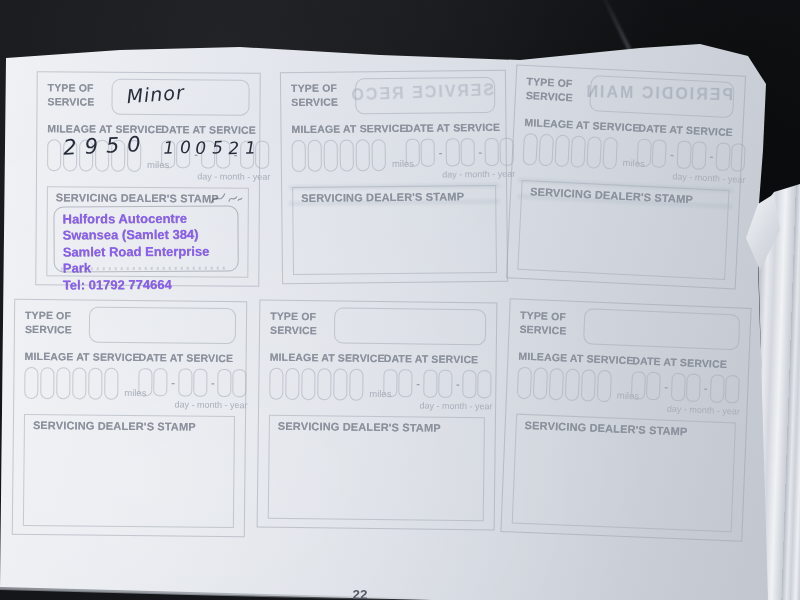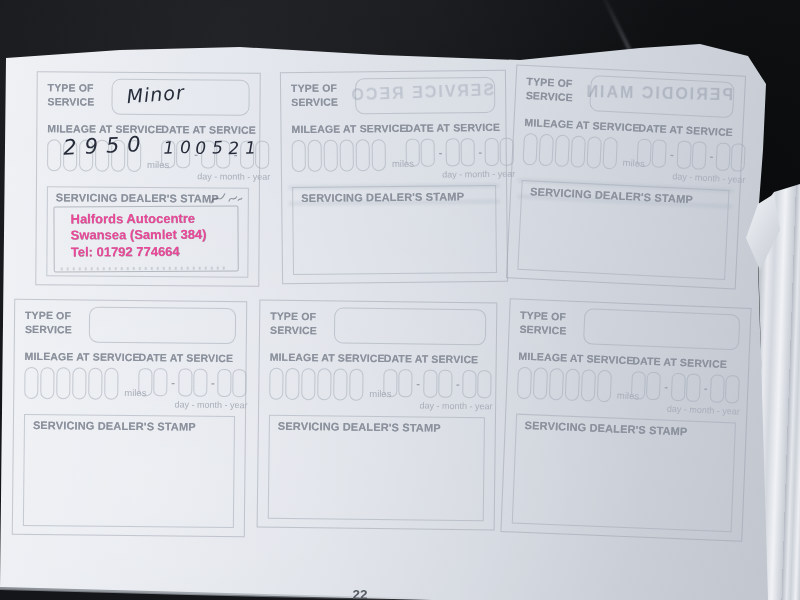--- a/index.html
+++ b/index.html
@@ -99,23 +99,23 @@
     position:absolute;white-space:nowrap;
   }
   .hw-type{left:14px;top:3px;font-size:19px;letter-spacing:1px;transform:rotate(-5deg);}
   .hw-mileage{left:16px;top:-6px;font-size:21px;letter-spacing:8px;transform:rotate(-3deg);}
   .hw-day{left:2px;top:-3px;font-size:17px;letter-spacing:6px;transform:rotate(-2deg);}
   .hw-month{left:34px;top:-3px;font-size:17px;letter-spacing:6px;transform:rotate(-2deg);}
   .hw-year{left:67px;top:-3px;font-size:17px;letter-spacing:6px;transform:rotate(-2deg);}
   
   .stamp-imprint{
     position:absolute;left:6px;right:9px;top:18px;bottom:4px;
-    border:1px solid rgba(106,112,124,.42);border-radius:2px;
-    padding:4px 2px 2px 16px;
-    font-size:13px;font-weight:600;line-height:1.26;color:#ec4899;
+    border:1px solid rgba(106,112,124,.42);border-radius:10px;
+    padding:4px 2px 2px 8px;
+    font-size:13px;font-weight:600;line-height:1.26;color:#8b5cf6;
     transform:rotate(-.7deg);
     text-shadow:.3px .3px .5px rgba(51,54,61,.45);
   }
   .stamp-imprint::after{
     content:"";position:absolute;left:6px;right:10px;bottom:1px;height:3px;
     background:repeating-linear-gradient(90deg, rgba(70,74,84,.3) 0 2px, transparent 2px 6px);
     filter:blur(.4px);opacity:.6;
   }
   .squiggle{position:absolute;top:-4px;right:4px;opacity:.55;}
   
@@ -193,20 +193,21 @@
     </div>
   </div>
   <div class="stamp-area">
     <div class="lbl stamp-lbl">SERVICING DEALER'S STAMP</div>
     <svg class="squiggle" width="36" height="26" viewBox="0 0 36 26">
       <path d="M3,19 C8,7 12,21 17,9 M21,17 c2,-7 5,1 8,-5 M30,16 c2,-3 4,0 4,-3" fill="none" stroke="#4a4f5c" stroke-width="1.1"></path>
     </svg>
     <div class="stamp-imprint">
       <div>Halfords Autocentre</div>
       <div>Swansea (Samlet 384)</div>
+      <div>Samlet Road Enterprise Park</div>
       <div>Tel: 01792 774664</div>
     </div>
   </div>
 </div>
 
 <div class="svc-box" style="left:281px;top:71px;width:226px;height:212px;--rot:-.6deg">
   <div class="type-row">
     <div class="lbl type-lbl">TYPE OF SERVICE</div>
     <div class="type-field">
       <span class="ghost">SERVICE RECO</span>

